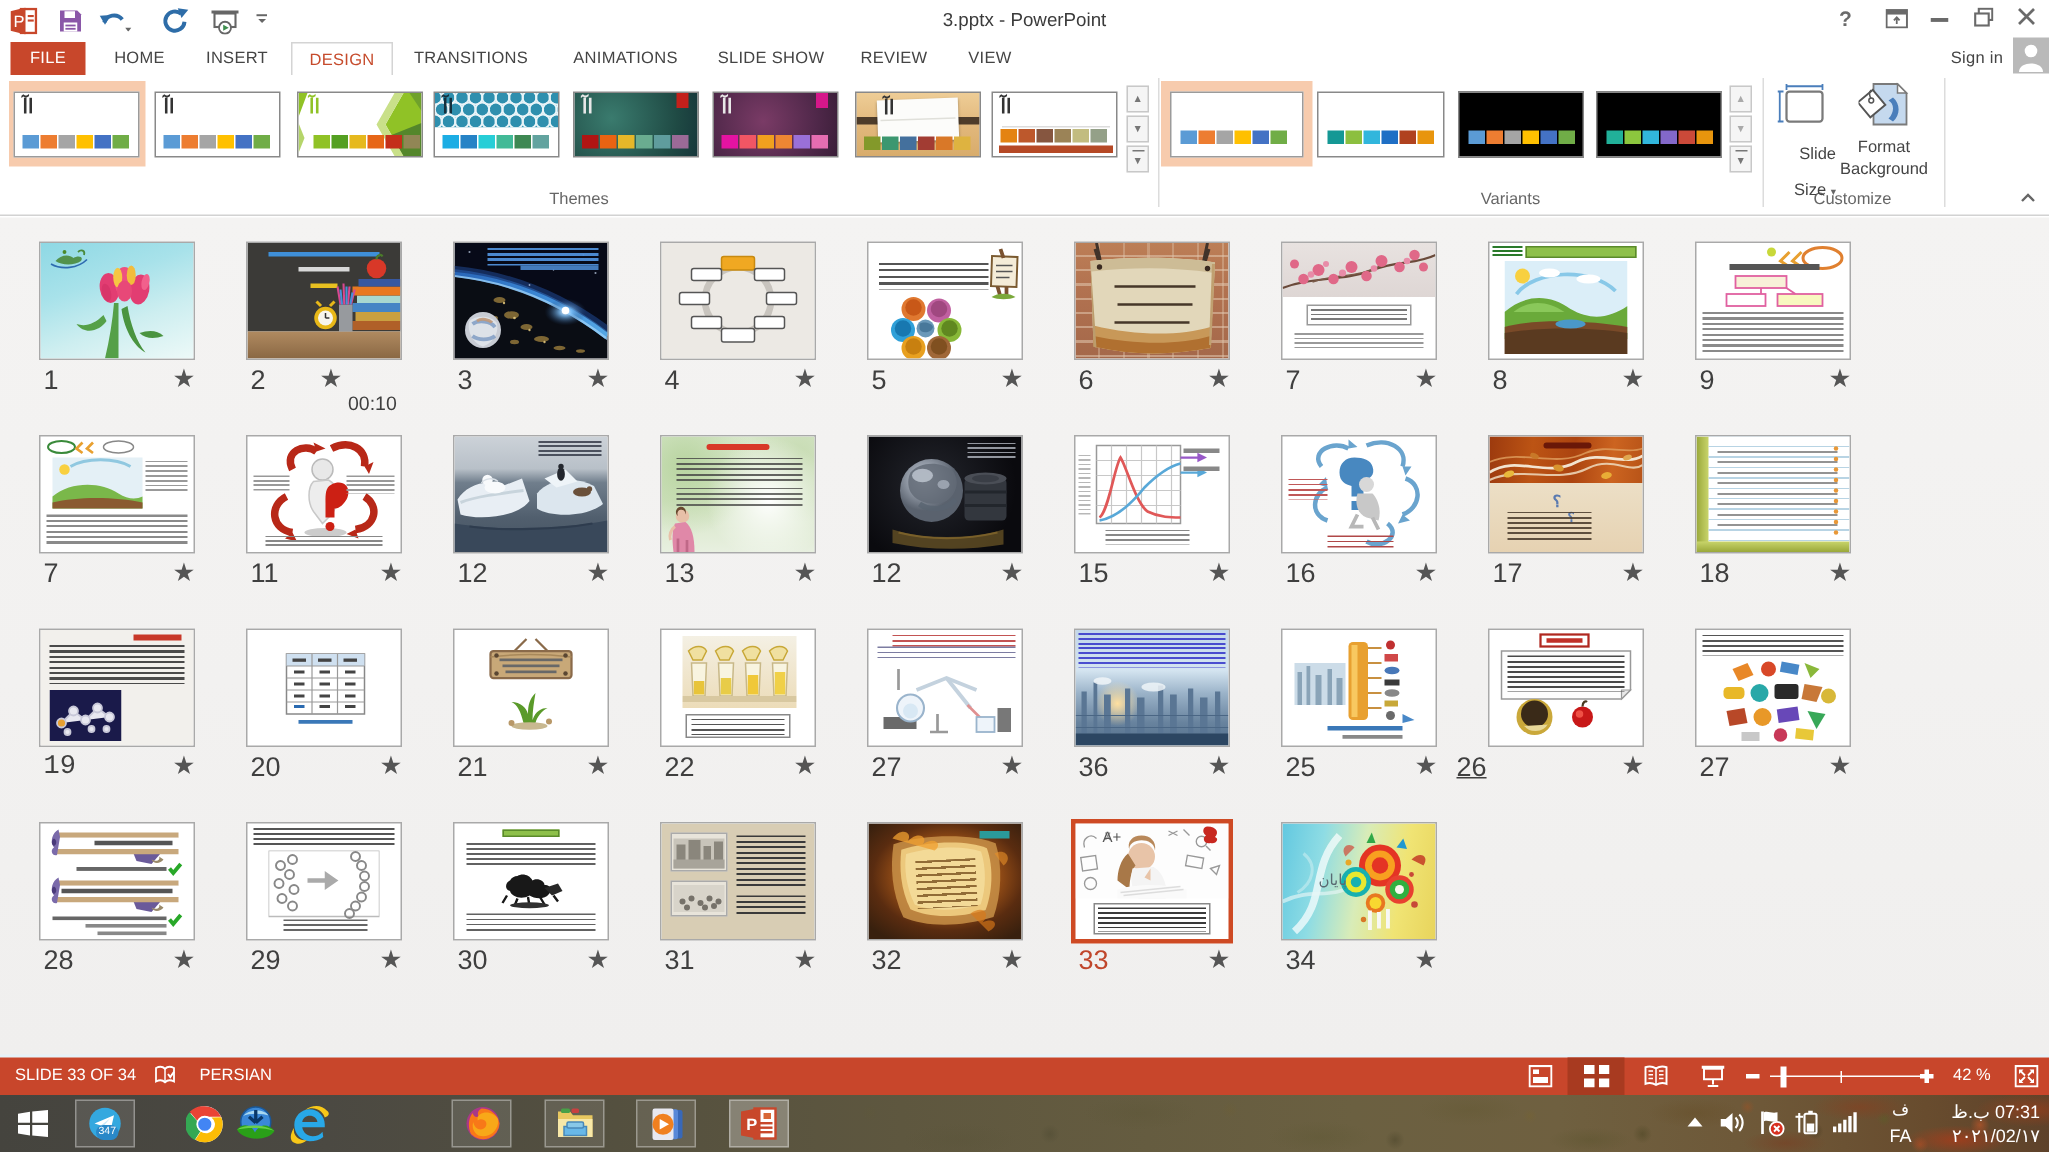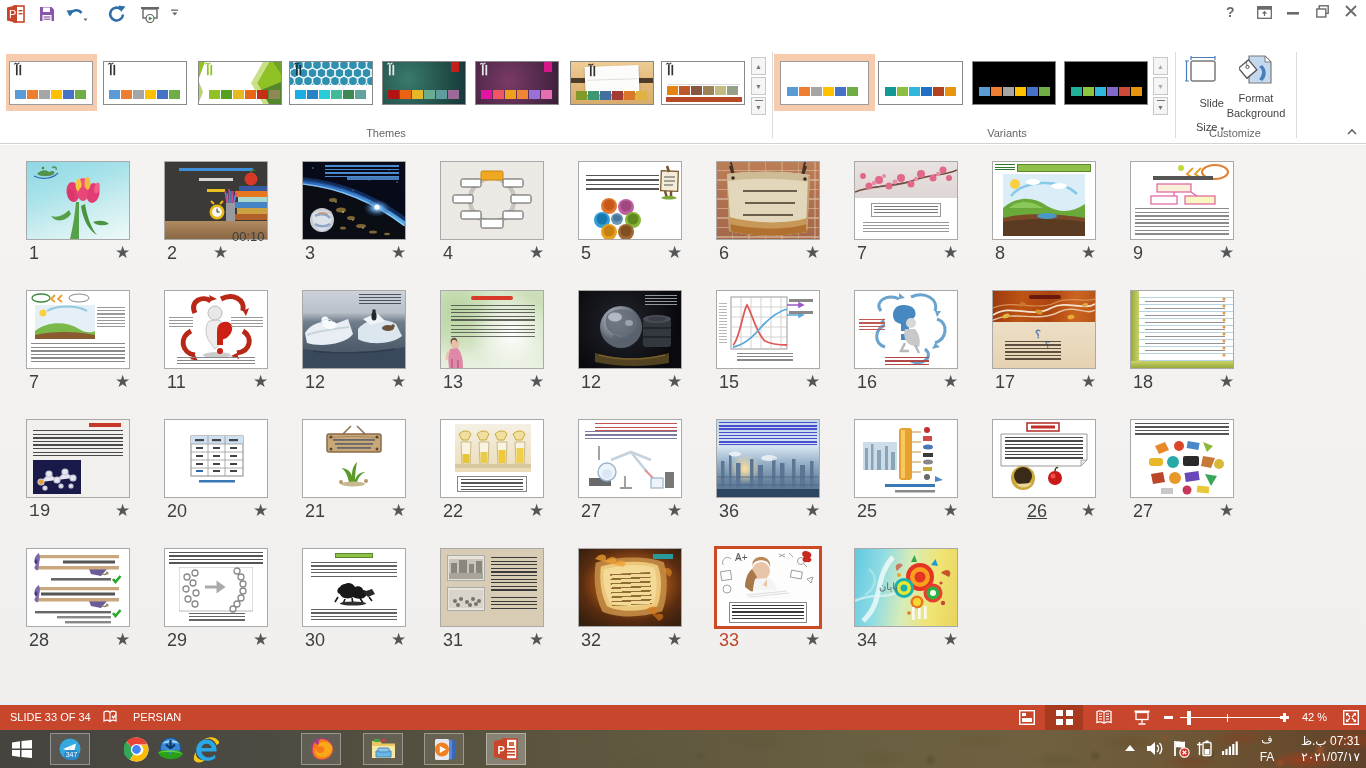--- a/index.html
+++ b/index.html
@@ -82,38 +82,57 @@
     <rect x="1" y="1" width="18" height="2" fill="#666"></rect>
     <rect x="3" y="3" width="14" height="9" fill="none" stroke="#666" stroke-width="1.4"></rect>
     <circle cx="10" cy="12.5" r="4" fill="#fff" stroke="#666" stroke-width="1.2"></circle>
     <path d="M8.8 10.5 L12.5 12.5 L8.8 14.5 Z" fill="#3E8E4E"></path>
   </svg>
 
   <svg class="abs" style="left:170px;top:9px" width="10" height="9" viewBox="0 0 10 9">
     <rect x="1" y="0.5" width="7" height="1.3" fill="#666"></rect>
     <path d="M1.5 4 L8 4 L4.7 7.5 Z" fill="#666" transform="scale(0.8) translate(1.2,0.5)"></path>
   </svg>
+  <div id="title-text">3.pptx - PowerPoint</div>
   <div class="winbtn" style="left:1226px;top:4px;font-size:14px;font-weight:bold;">?</div>
   <svg class="abs" style="left:1257px;top:6px" width="15" height="13" viewBox="0 0 15 13">
     <rect x="0.7" y="0.7" width="13.6" height="11.6" fill="none" stroke="#6a6a6a" stroke-width="1.3"></rect>
     <rect x="0.7" y="0.7" width="13.6" height="3" fill="#6a6a6a"></rect>
     <path d="M7.5 10 L7.5 6 M5.6 7.6 L7.5 5.6 L9.4 7.6" fill="none" stroke="#6a6a6a" stroke-width="1.2"></path>
   </svg>
   <svg class="abs" style="left:1287px;top:12px" width="12" height="3" viewBox="0 0 12 3">
         <rect width="12" height="2.6" fill="#6a6a6a"></rect>
       </svg>
   <svg class="abs" style="left:1316px;top:5px" width="13" height="13" viewBox="0 0 13 13">
     <rect x="3.2" y="0.8" width="9" height="7.5" fill="none" stroke="#6a6a6a" stroke-width="1.4"></rect>
     <rect x="0.8" y="4" width="9" height="8" fill="#fff" stroke="#6a6a6a" stroke-width="1.4"></rect>
   </svg>
   <svg class="abs" style="left:1345px;top:5px" width="12" height="12" viewBox="0 0 12 12">
     <path d="M1 1 L11 11 M11 1 L1 11" stroke="#6a6a6a" stroke-width="1.8"></path>
   </svg>
 </div>
 
+<div id="tabs">
+  <div class="tab" id="tab-file" style="left:7px;width:50px;">FILE</div>
+  <div class="tab" style="left:62px;width:62px;">HOME</div>
+  <div class="tab" style="left:127px;width:62px;">INSERT</div>
+  <div class="tab" id="tab-design" style="left:194px;width:68px;">DESIGN</div>
+  <div class="tab" style="left:264px;width:100px;">TRANSITIONS</div>
+  <div class="tab" style="left:369px;width:96px;">ANIMATIONS</div>
+  <div class="tab" style="left:470px;width:88px;">SLIDE SHOW</div>
+  <div class="tab" style="left:565px;width:62px;">REVIEW</div>
+  <div class="tab" style="left:635px;width:50px;">VIEW</div>
+  <div class="tab" style="left:1290px;width:56px;color:#444;">Sign in</div>
+  <div class="abs" style="left:1342px;top:-3px;width:24px;height:24px;background:#b9b9b9;">
+    <svg width="24" height="24" viewBox="0 0 24 24">
+          <circle cx="12" cy="9" r="4.2" fill="#fff"></circle>
+          <path d="M4 24 C4 16.5 20 16.5 20 24 Z" fill="#fff" transform="translate(0,-1)"></path>
+        </svg>
+  </div>
+</div>
 
 <div id="ribbon">
 
   <div class="sel-frame" style="left:6px;top:4px;width:91px;height:57px;"></div>
 
   <div class="thumbitem" style="left:9px;top:11px;border-color:#9b9b9b;">
     <span class="aa">اآ</span>
     <div class="chips">
           <i style="background:#5B9BD5"></i>
           <i style="background:#ED7D31"></i>
@@ -380,21 +399,21 @@
           <circle cx="52" cy="50" r="5" fill="#f8f6ee"></circle>
 <path d="M52 50 L52 46.6 M52 50 L54.6 50" stroke="#333" stroke-width="1"></path>
 <path d="M49 42 L46 39 M55 42 L58 39" stroke="#e8b818" stroke-width="2"></path>
 <rect x="61" y="41" width="9" height="18" fill="#a8acb0" opacity="0.85"></rect>
 <path d="M62 41 L60 29 M64.5 41 L64 27 M67 41 L68 29 M69 41 L71.5 31" stroke="#d84890" stroke-width="1.4"></path>
 <path d="M63 41 L62 31 M66 41 L66 29 M68.5 41 L70 33" stroke="#4890d8" stroke-width="1.4"></path>
 </svg>
       </div>
 <div class="snum" style="left:167px;top:98px;color:#3f3f3f;">2</div>
 <div class="sstar" style="left:213px;top:99px;">★</div>
-<div class="snum" style="left:232px;top:84px;font-size:13px;">00:10</div>
+<div class="snum" style="left:232px;top:116px;font-size:13px;">00:10</div>
 <div class="thumb" style="left:302px;top:16px;">
         <div class="tl" style="left:0;top:0;width:102px;height:77px;background:#070a18;"></div>
 <svg class="tl" style="left:0;top:0" width="102" height="77" viewBox="0 0 102 77">
 <defs>
 <radialGradient id="glare3" cx="50%" cy="50%">
               <stop offset="0%" stop-color="#eaf6ff"></stop>
               <stop offset="30%" stop-color="#7ec0f8" stop-opacity="0.8"></stop>
               <stop offset="100%" stop-color="#1a3a68" stop-opacity="0"></stop>
             </radialGradient>
 <linearGradient id="atm3" x1="0" y1="0" x2="1" y2="0">
@@ -942,21 +961,21 @@
 <path d="M94 40 L88 40 L88 46 Z" fill="#e8e8e8" stroke="#999" stroke-width="0.8"></path>
 <circle cx="30" cy="58" r="12" fill="#caa83a"></circle>
 <circle cx="30" cy="56" r="9" fill="#3a2a18"></circle>
 <path d="M22 64 C26 70 36 70 40 63" fill="#e8d898" stroke="#caa83a" stroke-width="2"></path>
 <circle cx="62" cy="58" r="7" fill="#c81818"></circle>
 <circle cx="60" cy="56" r="2.5" fill="#ff6858" opacity="0.7"></circle>
 <path d="M62 51 C62 48 64 47 65 48" stroke="#4a3a20" stroke-width="1.5" fill="none"></path>
 </svg>
 <div class="tl" style="left:12px;top:17px;width:78px;height:24px;background:repeating-linear-gradient(180deg,#4a4a4a 0,#4a4a4a 1.3px,transparent 1.3px,transparent 3.4px);"></div>
       </div>
-<div class="snum" style="left:1027px;top:356px;color:#3f3f3f;text-decoration:underline;">26</div>
+<div class="snum" style="left:971px;top:356px;color:#3f3f3f;text-decoration:underline;">26</div>
 <div class="sstar" style="left:1081px;top:357px;">★</div>
 <div class="thumb" style="left:1130px;top:274px;">
         <div class="tl" style="left:4px;top:3px;width:94px;height:14px;background:repeating-linear-gradient(180deg,#555 0,#555 1.3px,transparent 1.3px,transparent 3.4px);"></div>
 <svg class="tl" style="left:0;top:18px" width="102" height="59" viewBox="0 0 102 59">
 <g>
 <path d="M24 8 L34 4 L38 12 L28 16 Z" fill="#e88828"></path>
 <circle cx="48" cy="8" r="5" fill="#d84828"></circle>
 <rect x="56" y="4" width="12" height="7" fill="#4888c8" transform="rotate(10 62 8)"></rect>
 <path d="M72 4 L82 8 L76 14 Z" fill="#8ab83a"></path>
 <rect x="18" y="20" width="14" height="8" rx="3" fill="#e8b828"></rect>
@@ -1330,16 +1349,16 @@
   <svg class="abs" style="left:1222px;top:11px" width="16" height="14" viewBox="0 0 16 14">
     <rect x="0" y="10" width="2.2" height="4" fill="#fff"></rect>
     <rect x="3.4" y="8" width="2.2" height="6" fill="#fff"></rect>
     <rect x="6.8" y="5.5" width="2.2" height="8.5" fill="#fff"></rect>
     <rect x="10.2" y="3" width="2.2" height="11" fill="#fff"></rect>
     <rect x="13.6" y="0.5" width="2.2" height="13.5" fill="#fff"></rect>
   </svg>
   <div class="abs" style="left:1252px;top:3px;width:30px;height:16px;color:#fff;font-size:11px;text-align:center;">ف</div>
   <div class="abs" style="left:1252px;top:20px;width:30px;height:16px;color:#fff;font-size:12px;text-align:center;">FA</div>
   <div class="abs" style="left:1290px;top:4px;width:70px;height:14px;color:#fff;font-size:12px;text-align:right;direction:rtl;">07:31 ب.ظ</div>
-  <div class="abs" style="left:1285px;top:20px;width:75px;height:14px;color:#fff;font-size:12px;text-align:right;">۲۰۲۱/07/۱۷</div>
+  <div class="abs" style="left:1285px;top:20px;width:75px;height:14px;color:#fff;font-size:12px;text-align:right;">۲۰۲۱/02/۱۷</div>
 </div>
 
 </div>
 
 </body></html>

